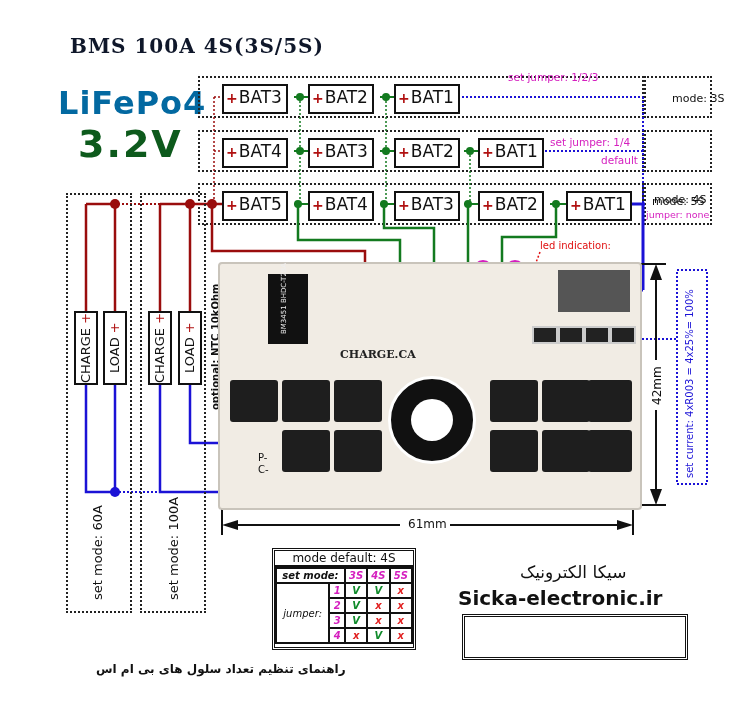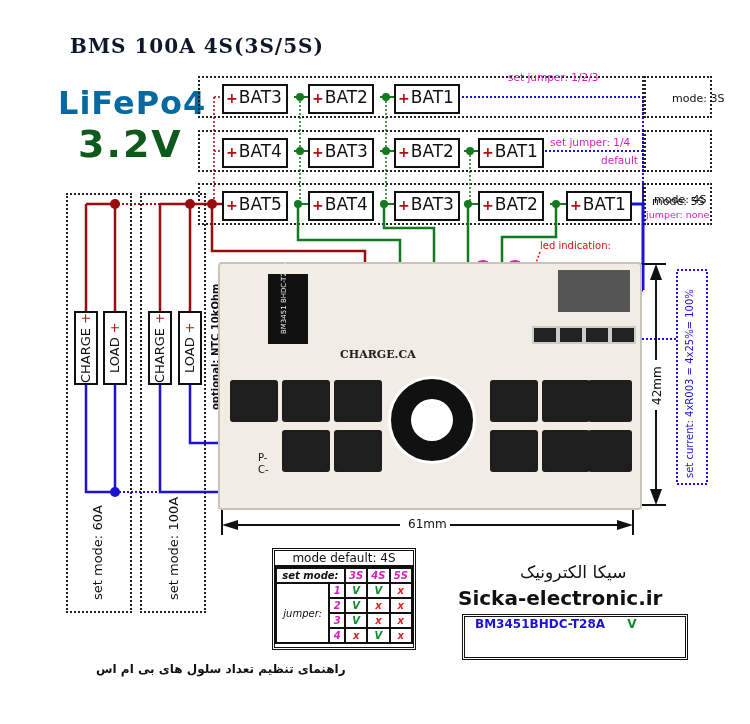--- a/index.html
+++ b/index.html
@@ -270,19 +270,15 @@
           <td class="chk">V</td>
           <td class="crs">x</td>
         </tr>
   </tbody>
     </table>
 </div>
 
 <div class="abs" style="left:500px;top:562px;font-size:17px;margin-left:20px;">سیکا الکترونیک</div>
 <div class="abs" style="left:458px;top:586px;font-size:20px;font-weight:bold;">Sicka-electronic.ir</div>
 <div class="abs" style="left:462px;top:614px;width:220px;height:40px;border:3px double #111;background:#fff;">
-  <div style="padding-left:10px;font-size:12px;font-weight:bold;">
-    <span style="color:#1b12d6;">BM3451BHDC-T28A</span>
-    <span style="color:#0f8a2a;margin-left:18px;">V</span>
-  </div>
 </div>
 
 <div class="abs" style="left:96px;top:662px;font-size:12px;font-weight:bold;direction:rtl;">راهنمای تنظیم تعداد سلول های بی ام اس</div>
 
 </body></html>

